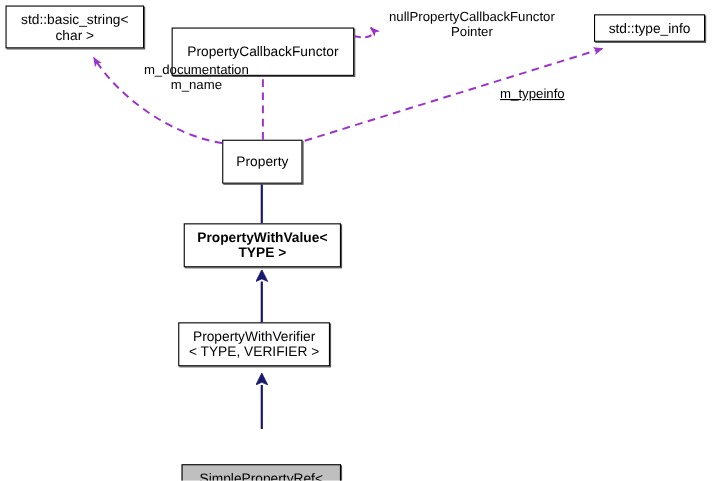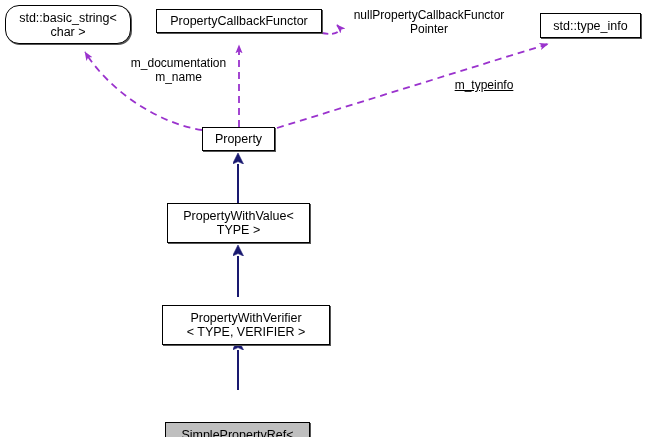--- a/index.html
+++ b/index.html
@@ -76,33 +76,33 @@
 
     <path d="M322,33 C336,36 343,31 337,25" fill="none" stroke="#9a32cd" stroke-width="1.8" stroke-dasharray="6,4" marker-end="url(#arrow-purple)"></path>
 
     <path d="M238,203 L238,164" fill="none" stroke="#191970" stroke-width="2" marker-end="url(#arrow-navy)"></path>
 
     <path d="M238,297 L238,256" fill="none" stroke="#191970" stroke-width="2" marker-end="url(#arrow-navy)"></path>
 
     <path d="M238,390 L238,350" fill="none" stroke="#191970" stroke-width="2" marker-end="url(#arrow-navy)"></path>
   </svg>
 
-  <div class="node" style="left:5px; top:5px; width:126px; height:39px;border-radius:14px;">std::basic_string&lt;
+  <div class="node" style="left:5px; top:5px; width:126px; height:39px;">std::basic_string&lt;
 char &gt;</div>
 
-  <div class="node" style="left:156px; top:9px; width:166px; height:24px;">PropertyCallbackFunctor</div>
+  <div class="node" style="left:156px; top:25px; width:166px; height:44px;">PropertyCallbackFunctor</div>
 
   <div class="node" style="left:540px; top:13px; width:101px; height:25px;">std::type_info</div>
 
-  <div class="node" style="left:202px; top:127px; width:73px; height:24px;">Property</div>
+  <div class="node" style="left:202px; top:127px; width:73px; height:40px;">Property</div>
 
-  <div class="node" style="left:167px; top:203px; width:143px; height:40px;">PropertyWithValue&lt;
+  <div class="node" style="left:167px; top:203px; width:143px; height:40px;font-weight:bold;">PropertyWithValue&lt;
 TYPE &gt;</div>
 
-  <div class="node" style="left:162px; top:305px; width:168px; height:40px;">PropertyWithVerifier
+  <div class="node" style="left:162px; top:293px; width:138px; height:40px;">PropertyWithVerifier
 &lt; TYPE, VERIFIER &gt;</div>
 
   <div class="node highlight" style="left:165px; top:390px; width:145px; height:40px;">SimplePropertyRef&lt;
 TYPE, VERIFIER &gt;</div>
 
   <div class="edge-label" style="left:106px; top:56px; width:145px;">m_documentation
 m_name</div>
 
 
   <div class="edge-label" style="left:345px; top:8px; width:168px;">nullPropertyCallbackFunctor

